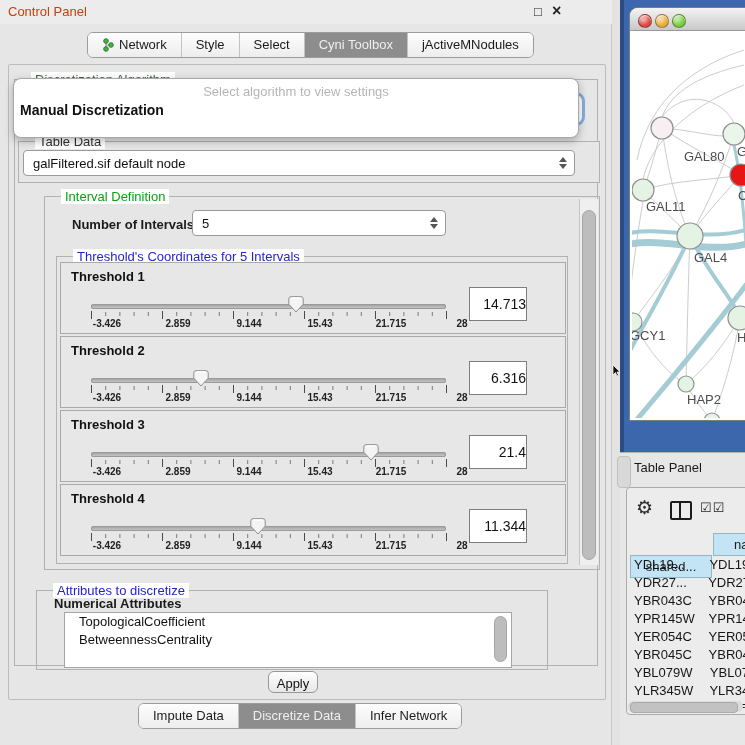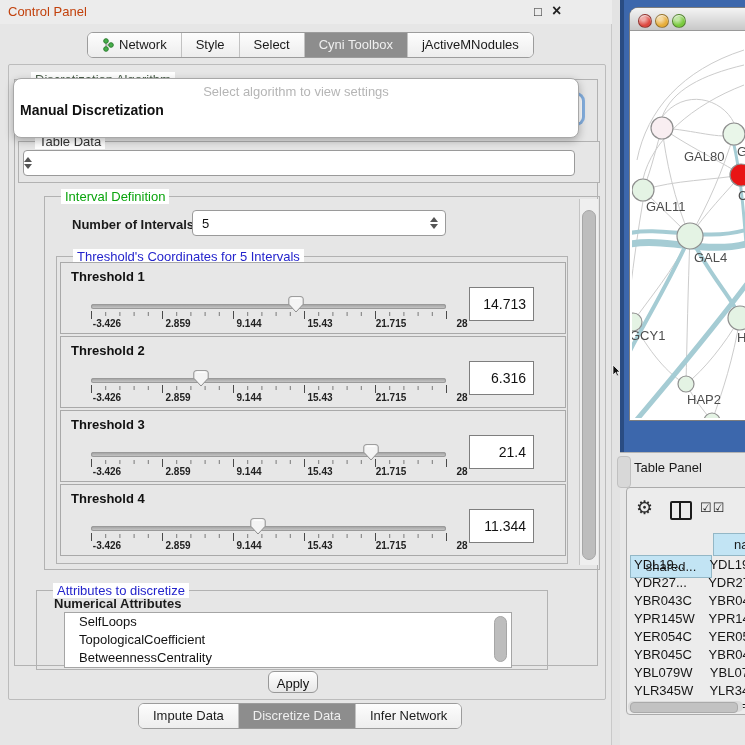--- a/index.html
+++ b/index.html
@@ -38,21 +38,21 @@
   .spin i{width:0;height:0;border-left:4px solid transparent;border-right:4px solid transparent;}
   .spin .up{border-bottom:5px solid #555;}
   .spin .dn{border-top:5px solid #555;}
   
   .tcard{position:absolute;left:60px;width:504px;height:70px;border:1px solid #a9a9a9;background:#e7e7e7;}
   .tlabel{position:absolute;left:10px;top:6px;font-weight:bold;font-size:13px;color:#111;}
   .track{position:absolute;left:30px;top:41px;width:355px;height:5px;border-radius:3px;background:linear-gradient(#9b9b9b,#cfcfcf);box-shadow:inset 0 0 0 1px #9a9a9a;}
   .thumb{position:absolute;top:33px;width:16px;height:17px;}
   .ticks{position:absolute;left:30px;top:48px;}
   .ticklab{position:absolute;top:55px;transform:translateX(-50%);font-size:10px;font-weight:bold;color:#222;white-space:nowrap;margin-left:16px;}
-  .valbox{position:absolute;left:408px;top:24px;width:56px;height:32px;background:#fff;border:1px solid #7e7e7e;font-size:14px;color:#111;text-align:right;line-height:32px;padding-right:7px;box-sizing:content-box;}
+  .valbox{position:absolute;left:408px;top:24px;width:56px;height:32px;background:#fff;border:1px solid #7e7e7e;font-size:14px;color:#111;text-align:right;line-height:32px;box-sizing:content-box;}
   
   .vsb-track{background:#efefef;border-left:1px solid #c4c4c4;}
   .vsb-thumb{position:absolute;background:#bdbdbd;border:1px solid #a6a6a6;border-radius:7px;}
   
   #attr-list{left:64px;top:612px;width:446px;height:54px;background:#fff;border:1px solid #a5a5a5;overflow:hidden;z-index:1;}
   .attr-item{padding-left:14px;line-height:18px;font-size:13px;color:#111;white-space:nowrap;}
   
   #apply-btn{left:268px;top:671px;width:50px;height:22px;border:1px solid #989898;border-radius:6px;background:linear-gradient(#fefefe,#e7e7e7);text-align:center;line-height:22px;font-size:13px;color:#111;}
   
   #gap-strip{left:612px;top:0;width:8px;height:745px;background:#e3e3e3;}
@@ -123,20 +123,21 @@
 <div class="abs" id="focus-ring"></div>
 
 <div class="abs" id="algo-popup">
   <div class="abs" id="popup-hint">Select algorithm to view settings</div>
   <div class="abs popup-opt" style="top:23px;font-weight:bold;">Manual Discretization</div>
 </div>
 
 <div class="abs group" style="left:18px;top:141px;width:580px;height:40px;background:#e6e6e6;">
   <span class="gtitle" style="color:#333;">Table Data</span>
   <div class="combo" style="position:absolute;left:4px;top:8px;width:550px;height:24px;">
+    <span class="val">galFiltered.sif default node</span>
     <span class="spin">
         <i class="up"></i>
         <i class="dn"></i>
       </span>
   </div>
 </div>
 
 <div class="abs group" style="left:44px;top:196px;width:554px;height:372px;">
   <span class="gtitle green">Interval Definition</span>
 </div>
@@ -329,21 +330,20 @@
       </svg>
       <div class="valbox">11.344</div>
     </div>
   </div>
 
 <div class="abs group" style="left:36px;top:590px;width:510px;height:78px;">
   <span class="gtitle blue">Attributes to discretize</span>
 </div>
 <div class="abs" style="left:54px;top:596px;font-weight:bold;font-size:13px;z-index:1;">Numerical Attributes</div>
 <div class="abs" id="attr-list">
-    <div class="attr-item">SelfLoops</div>
     <div class="attr-item">TopologicalCoefficient</div>
     <div class="attr-item">BetweennessCentrality</div>
   </div>
 <div class="abs vsb-thumb" style="left:494px;top:616px;width:11px;height:44px;z-index:2;"></div>
 
 <button class="abs" id="apply-btn">Apply</button>
 
 <div class="abs tabbar" id="bottom-tabs">
     <div class="ttab">
       <span>Impute Data</span>

